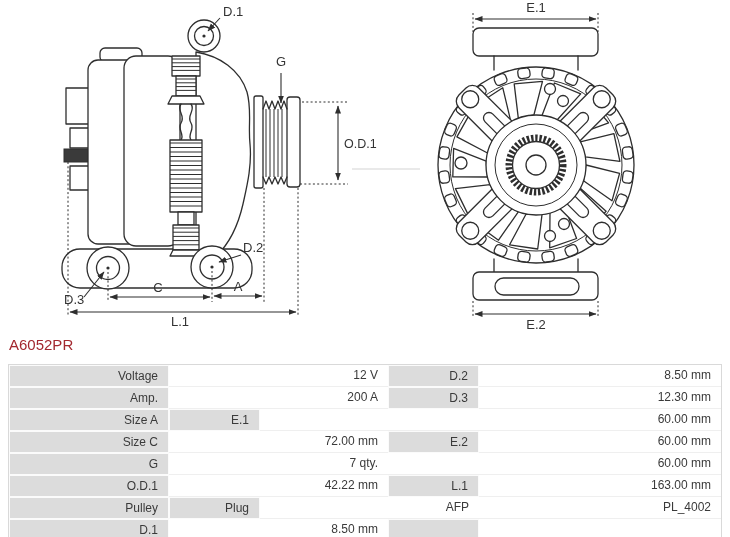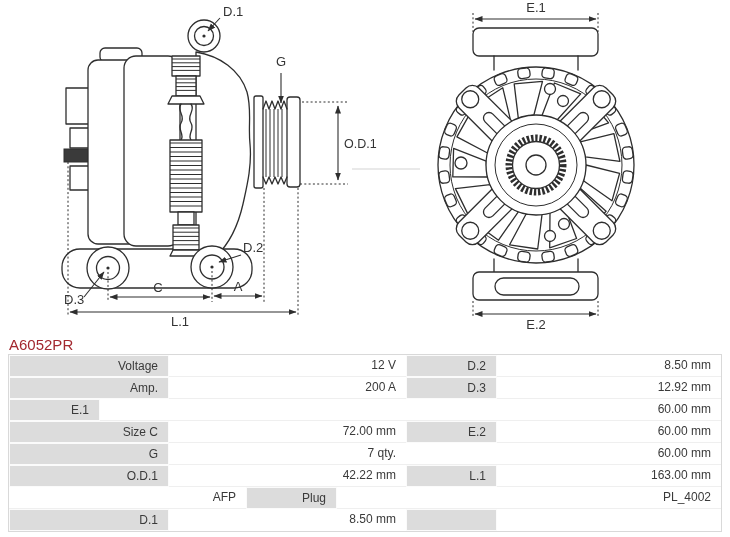--- a/index.html
+++ b/index.html
@@ -13,31 +13,31 @@
   .thin{fill:none;stroke:var(--line);stroke-width:1;}
   .dot{fill:none;stroke:var(--line);stroke-width:1;stroke-dasharray:2 2.3;}
   .dim{fill:none;stroke:var(--line);stroke-width:1.1;}
   .dark{fill:#3a3a3a;stroke:var(--line);}
   .dtx{font-size:13px;fill:#333;}
   .dtx.small{font-size:12.5px;}
   .cdot{fill:#2e2e2e;}
   .wm{stroke:#e2e2e2;stroke-width:1.5;}
   :root{--line:#2e2e2e;--labelbg:#dcdcdc;--tabletext:#3a3a3a;--border:#d9d9d9;--pn:#a3282f;}
   
-  .part-number{margin:2px 0 0 9px;font-size:15px;line-height:18px;color:var(--pn);}
+  .part-number{margin:2px 0 10px 9px;font-size:15px;line-height:18px;color:var(--pn);}
   
   .spec-table{margin:0 8px;border:1px solid var(--border);background:#d946ef;}
   .trow{display:flex;height:22px;}
   .cell{box-sizing:border-box;font-size:12px;color:var(--tabletext);text-align:right;
         padding-right:10px;line-height:21px;white-space:nowrap;overflow:hidden;}
   .lbl{background:var(--labelbg);border:1px solid #fbfbfb;}
   .val{background:#fff;border-bottom:1px solid #efefef;}
   .trow:last-child .val{border-bottom:none;}
   .c1{width:160px;}
-  .c2{width:237px;}
+  .c2{width:219px;}
   .c3{width:91px;}
   .c4{flex:1;}
 </style>
 </head>
 <body>
 
 <div class="drawing-wrap">
 <svg width="730" height="334" viewBox="0 0 730 334">
   <defs>
     <marker id="ah" markerUnits="userSpaceOnUse" markerWidth="9" markerHeight="8" refX="7.5" refY="3" orient="auto-start-reverse">
@@ -247,24 +247,25 @@
     <div class="cell lbl c1">Voltage</div>
     <div class="cell val c2">12 V</div>
     <div class="cell lbl c3">D.2</div>
     <div class="cell val c4">8.50 mm</div>
   </div>
 
   <div class="trow">
     <div class="cell lbl c1">Amp.</div>
     <div class="cell val c2">200 A</div>
     <div class="cell lbl c3">D.3</div>
-    <div class="cell val c4">12.92 mm</div>
-  </div>
-
-  <div class="trow">
+    <div class="cell val c4">12.30 mm</div>
+  </div>
+
+  <div class="trow">
+    <div class="cell lbl c1">Size A</div>
     <div class="cell lbl c3">E.1</div>
     <div class="cell val c4">60.00 mm</div>
   </div>
 
   <div class="trow">
     <div class="cell lbl c1">Size C</div>
     <div class="cell val c2">72.00 mm</div>
     <div class="cell lbl c3">E.2</div>
     <div class="cell val c4">60.00 mm</div>
   </div>
@@ -276,22 +277,23 @@
   </div>
 
   <div class="trow">
     <div class="cell lbl c1">O.D.1</div>
     <div class="cell val c2">42.22 mm</div>
     <div class="cell lbl c3">L.1</div>
     <div class="cell val c4">163.00 mm</div>
   </div>
 
   <div class="trow">
+    <div class="cell lbl c1">Pulley</div>
+    <div class="cell lbl c3">Plug</div>
     <div class="cell val c2">AFP</div>
-    <div class="cell lbl c3">Plug</div>
     <div class="cell val c4">PL_4002</div>
   </div>
 
   <div class="trow">
     <div class="cell lbl c1">D.1</div>
     <div class="cell val c2">8.50 mm</div>
     <div class="cell lbl c3"></div>
     <div class="cell val c4"></div>
   </div>
 </div>

